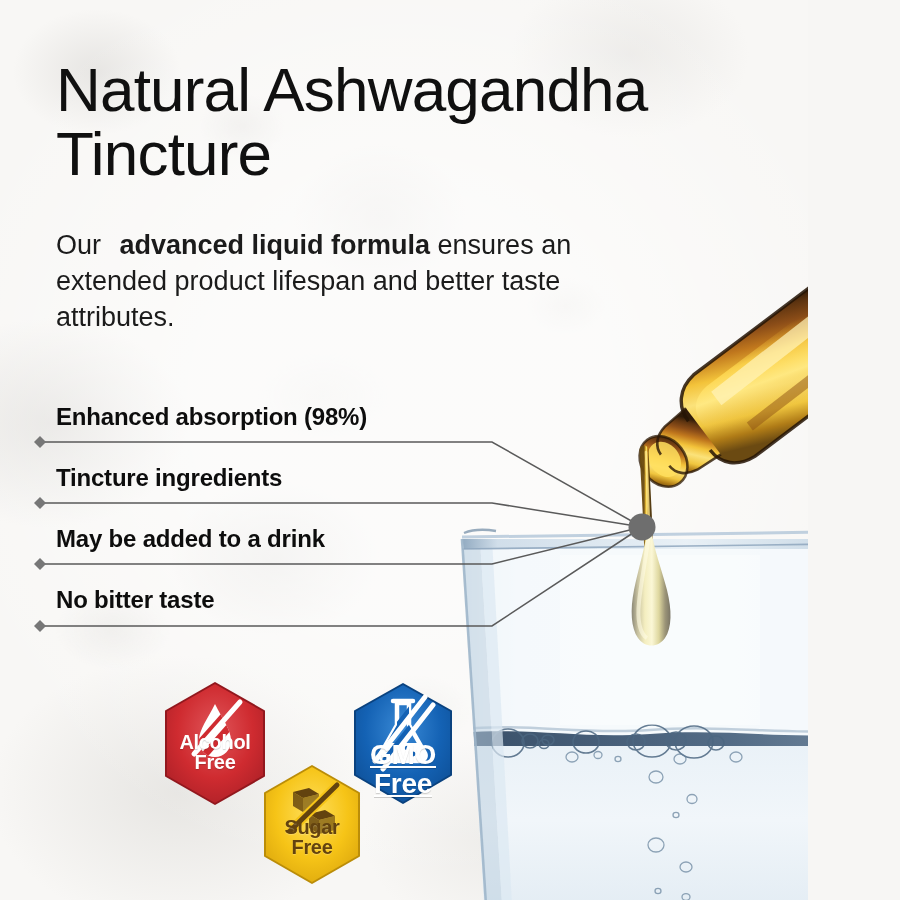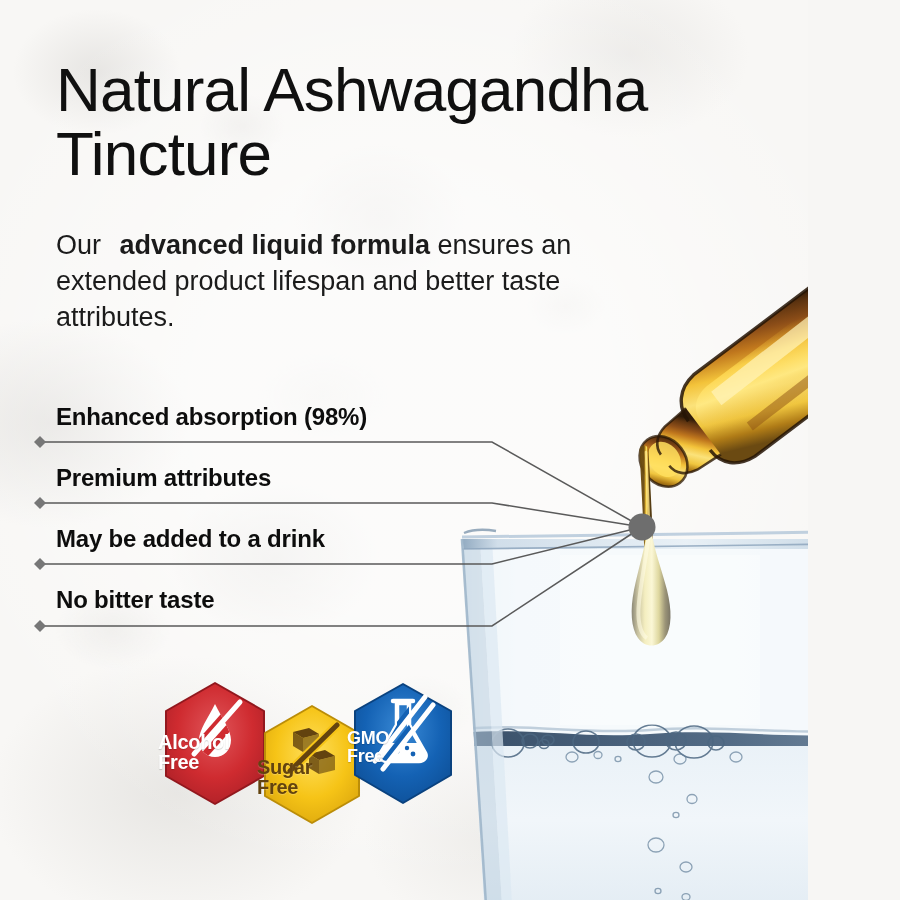--- a/index.html
+++ b/index.html
@@ -76,36 +76,36 @@
 
   
   .dropper-wrap{position:absolute;left:600px;top:150px;width:310px;height:520px;}
 
   
   .badges{position:absolute;left:0;top:0;width:900px;height:900px;}
   .badge{position:absolute;}
   .hexsvg{display:block;overflow:visible;}
   .btext{
     position:absolute;left:0;right:0;
-    color:#fff;font-weight:700;
+    text-align:center;color:#fff;font-weight:700;
     line-height:1.02;letter-spacing:-.3px;
     text-shadow:0 1px 1px rgba(0,0,0,.18);
     pointer-events:none;
   }
   .btext .l1{display:block;}
   .btext .l2{display:block;}
 
   .b-vegan{left:72px;top:746px;width:104px;height:116px;}
   .b-vegan .btext{top:52px;font-size:22px;}
   .b-alcohol{left:158px;top:680px;width:114px;height:128px;}
   .b-alcohol .btext{top:52px;font-size:20px;}
-  .b-sugar{left:257px;top:703px;width:110px;height:124px;}
+  .b-sugar{left:257px;top:763px;width:110px;height:124px;}
   .b-sugar .btext{top:54px;font-size:20px;color:#63430f;text-shadow:0 1px 1px rgba(255,255,255,.25);}
   .b-gmo{left:347px;top:681px;width:112px;height:126px;}
-  .b-gmo .btext{top:48px;font-size:18px;}
+  .b-gmo .btext{top:60px;font-size:28px;text-decoration:underline;}
 </style>
 </head>
 <body>
 
 <div class="canvas">
 
   <div class="tex t1"></div>
   <div class="tex t2"></div>
   <div class="vign"></div>
 
@@ -302,21 +302,21 @@
       <path d="M40,436 L46,442 L40,448 L34,442 Z"></path>
       <path d="M40,497 L46,503 L40,509 L34,503 Z"></path>
       <path d="M40,558 L46,564 L40,570 L34,564 Z"></path>
       <path d="M40,620 L46,626 L40,632 L34,626 Z"></path>
     </g>
     <circle cx="642" cy="527" r="13.5" fill="#6e6e6e"></circle>
   </svg>
 
   <div class="features">
     <div class="feat f0">Enhanced absorption (98%)</div>
-    <div class="feat f1">Premium attributes</div>
+    <div class="feat f1">Tincture ingredients</div>
     <div class="feat f3">No bitter taste</div>
     <div class="feat f2">May be added to a drink</div>
   </div>
 
   <div class="badges">
 
 
     <div class="badge b-alcohol">
       <svg class="hexsvg" width="114" height="128" viewBox="0 0 114 128">
         <defs>

